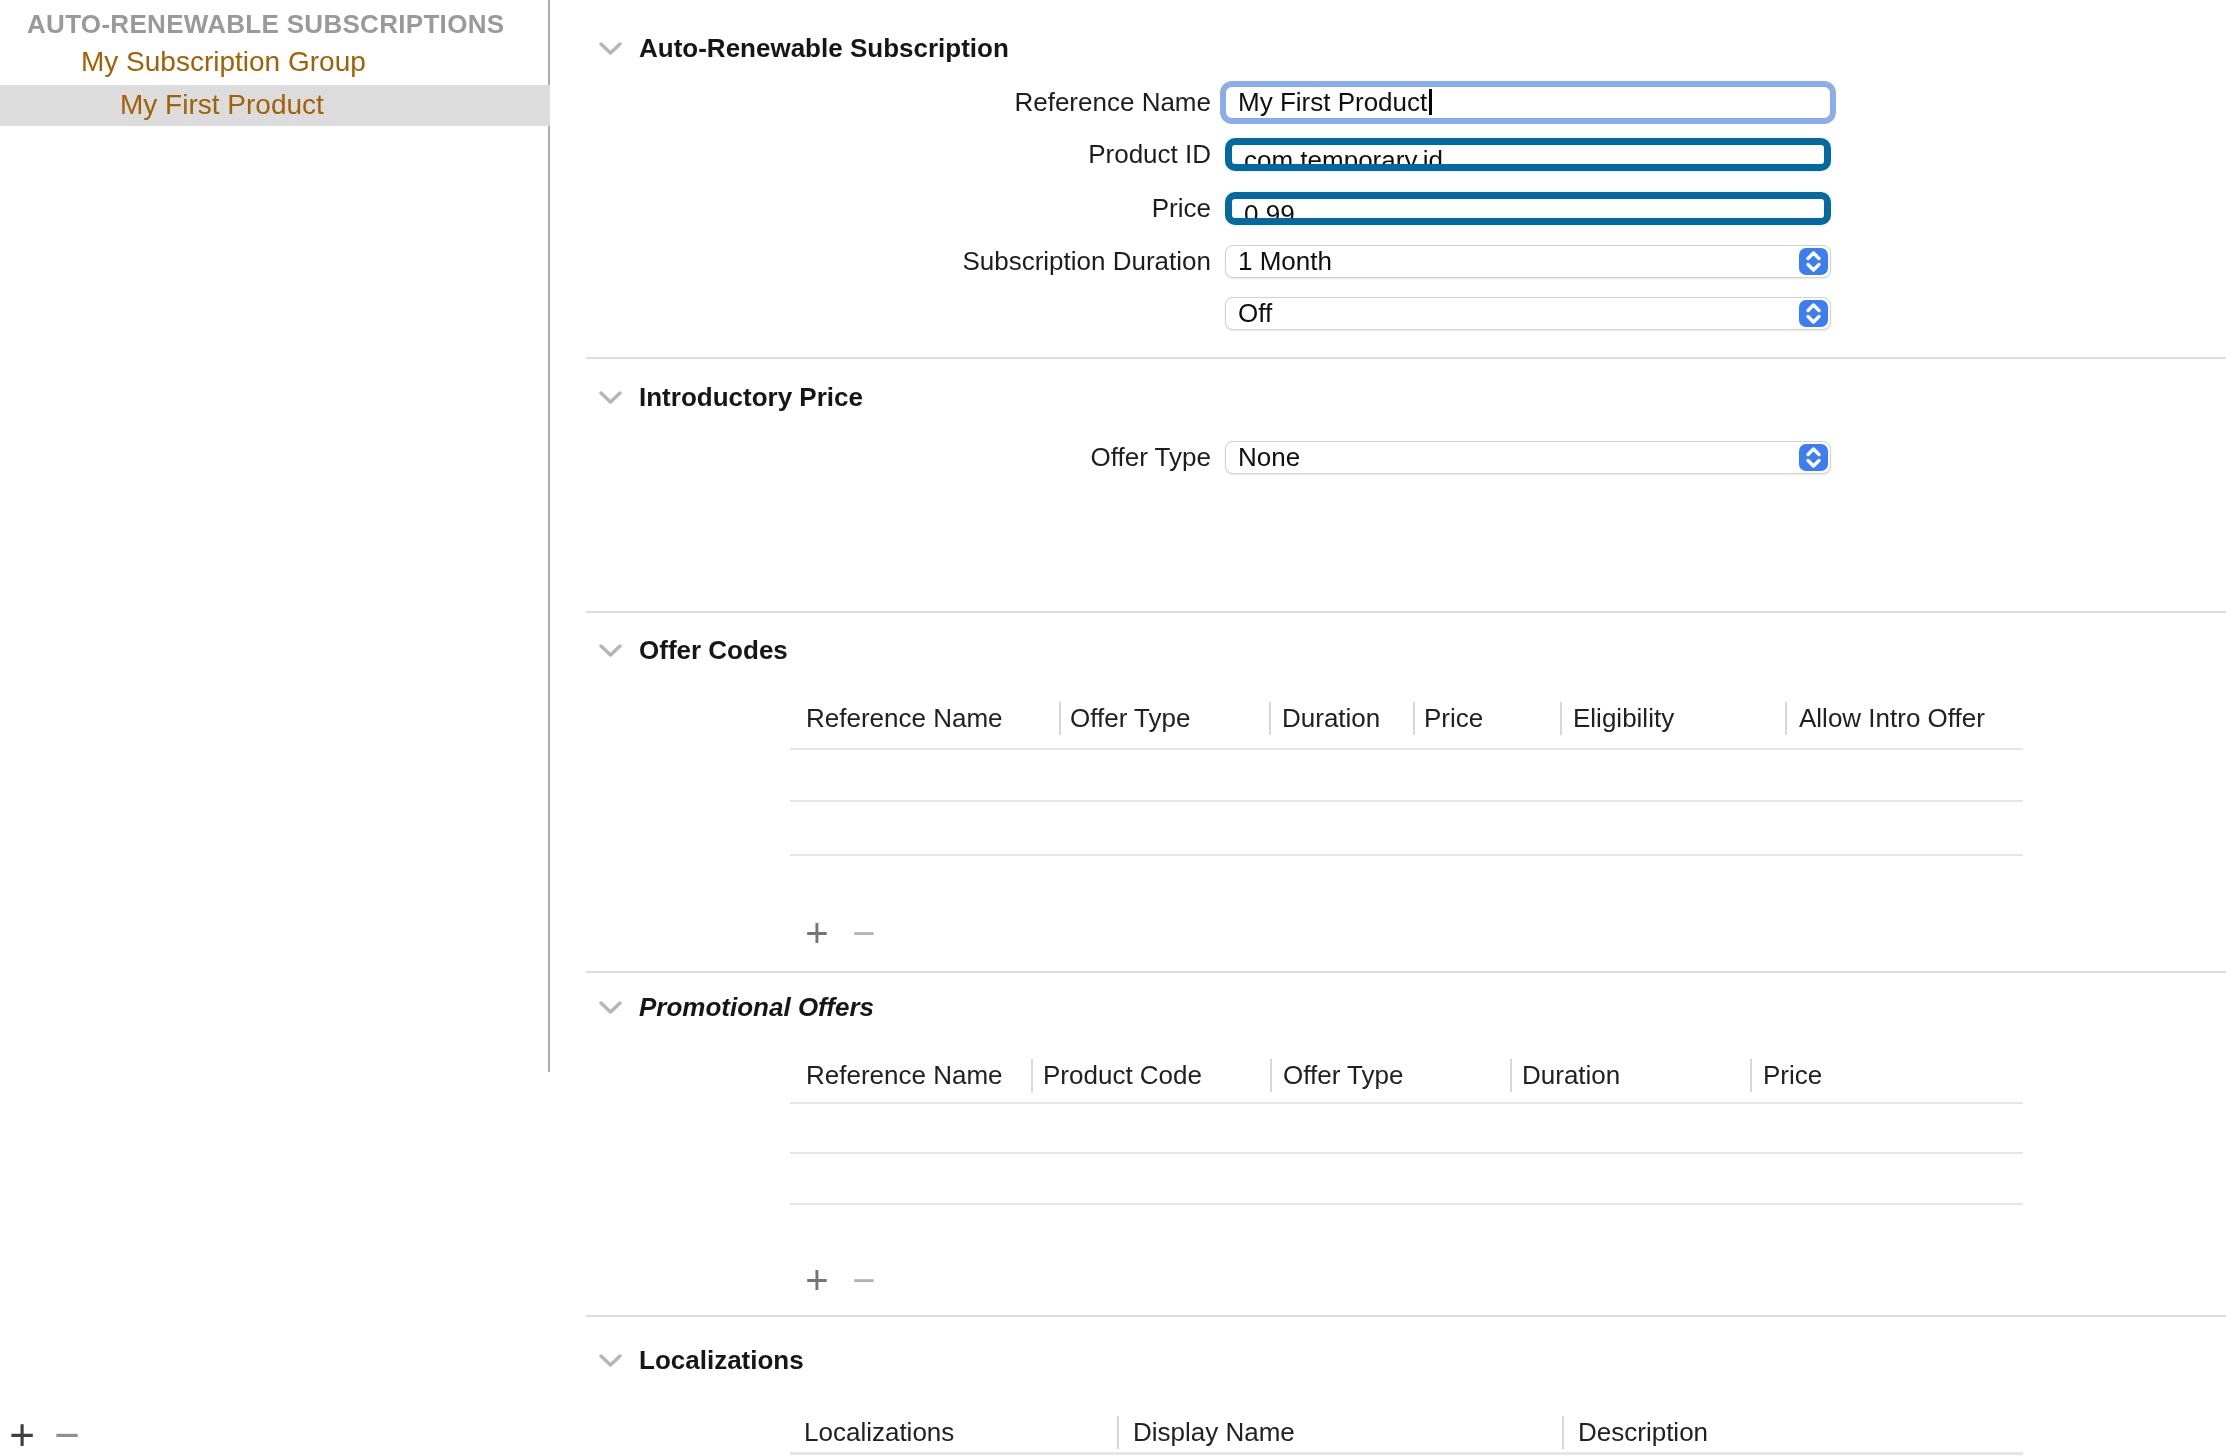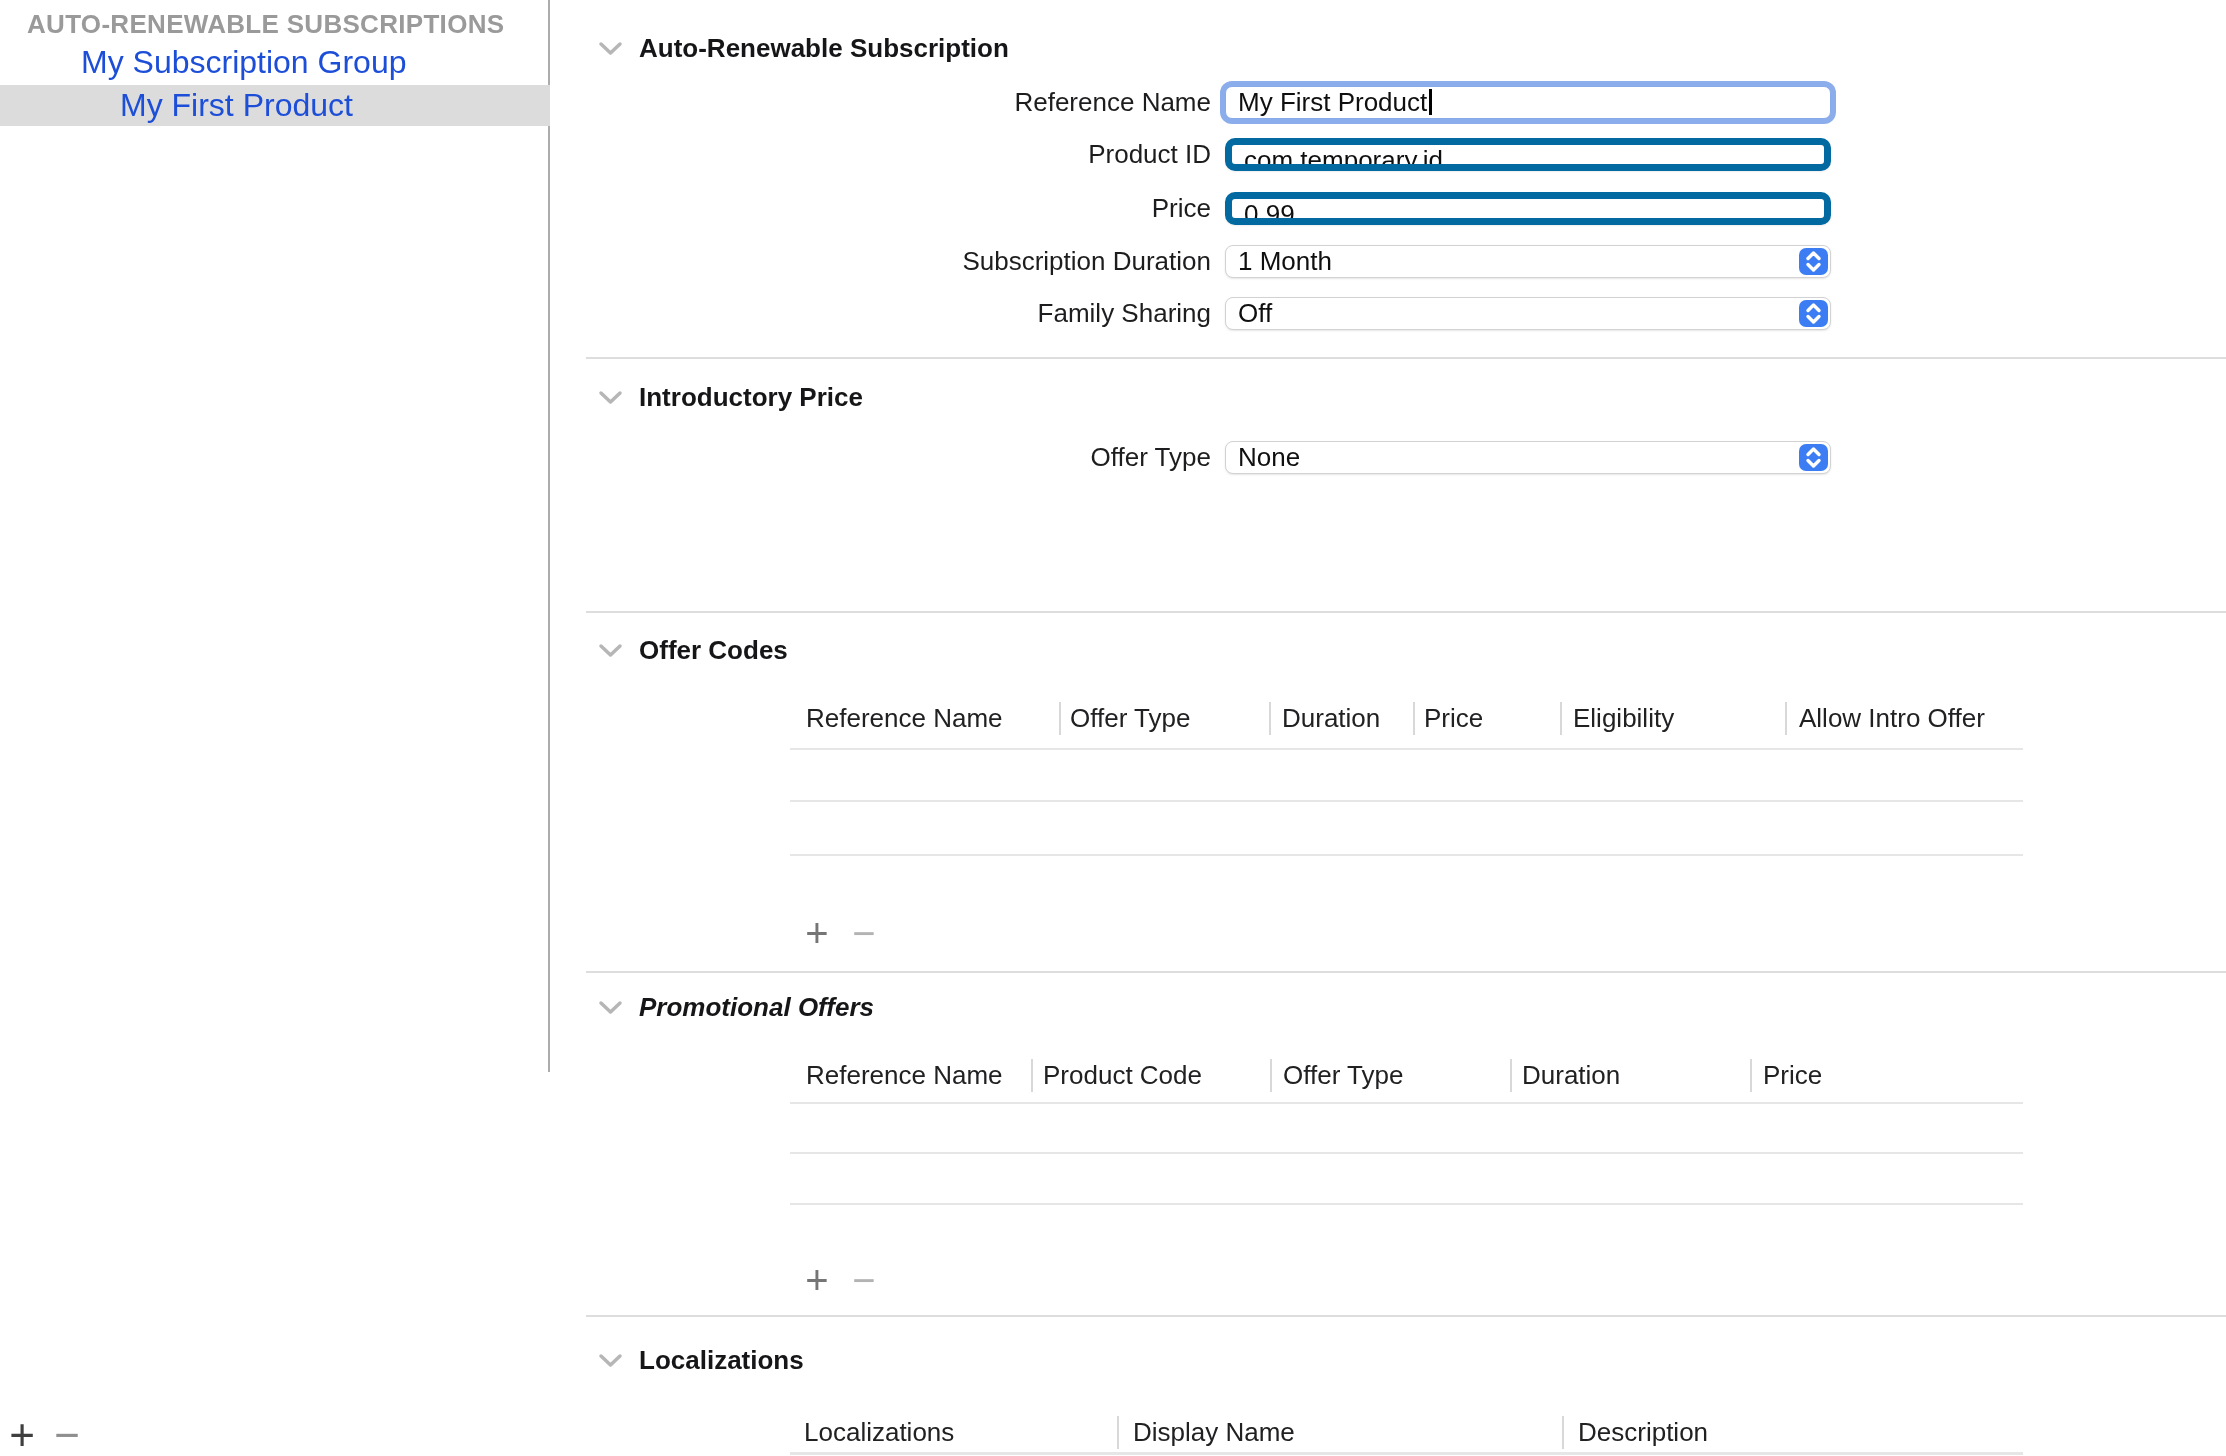--- a/index.html
+++ b/index.html
@@ -2,21 +2,21 @@
 <html><head>
 <meta charset="utf-8">
 <style>
   html,body{margin:0;padding:0;background:#fff;}
   .screen{position:relative;width:2226px;height:1456px;background:#ffffff;overflow:hidden;
           font-family:"Liberation Sans","DejaVu Sans",sans-serif;color:#1b1b1d;}
 
   
   .sidebar{position:absolute;left:0;top:0;width:550px;height:1072px;background:#ffffff;border-right:2px solid #acacac;box-sizing:border-box;}
   .sb-header{position:absolute;left:27px;top:8px;height:32px;line-height:32px;font-size:26px;font-weight:700;color:#9a9a9a;letter-spacing:.3px;white-space:nowrap;}
-  .sb-item{position:absolute;height:36px;line-height:36px;font-size:32px;color:#1d4ed8;white-space:nowrap;}
+  .sb-item{position:absolute;height:36px;line-height:36px;font-size:28px;color:#a16207;white-space:nowrap;}
   .sb-item.group{left:81px;top:44px;}
   .sb-sel-band{position:absolute;left:0;top:85px;width:550px;height:41px;background:#dcdcdc;}
   .sb-sel-band .sb-item{left:120px;top:2px;}
   .sb-pm{position:absolute;width:40px;text-align:center;font-size:44px;line-height:44px;font-weight:300;top:1413px;cursor:default;}
   .sb-pm.plus{left:2px;color:#3f3f3f;}
   .sb-pm.minus{left:47px;color:#8f8f8f;}
 
   
   .section-hdr{position:absolute;left:598px;height:32px;display:flex;align-items:center;gap:16px;}
   .section-hdr .title{font-size:26px;font-weight:700;color:#161618;white-space:nowrap;}
@@ -79,21 +79,20 @@
   <div class="dropdown" style="top:245px;">
     <span>1 Month</span>
     <span class="stepper">
         <svg width="19" height="25" viewBox="0 0 19 25">
           <polyline points="4,9.5 9.5,4 15,9.5" fill="none" stroke="#fff" stroke-width="3.4" stroke-linecap="round" stroke-linejoin="round"></polyline>
           <polyline points="4,15.5 9.5,21 15,15.5" fill="none" stroke="#fff" stroke-width="3.4" stroke-linecap="round" stroke-linejoin="round"></polyline>
         </svg>
       </span>
   </div>
 
-  <div class="form-label" style="top:297px;">Family Sharing</div>
   <div class="dropdown" style="top:297px;">
     <span>Off</span>
     <span class="stepper">
         <svg width="19" height="25" viewBox="0 0 19 25">
           <polyline points="4,9.5 9.5,4 15,9.5" fill="none" stroke="#fff" stroke-width="3.4" stroke-linecap="round" stroke-linejoin="round"></polyline>
           <polyline points="4,15.5 9.5,21 15,15.5" fill="none" stroke="#fff" stroke-width="3.4" stroke-linecap="round" stroke-linejoin="round"></polyline>
         </svg>
       </span>
   </div>
 

